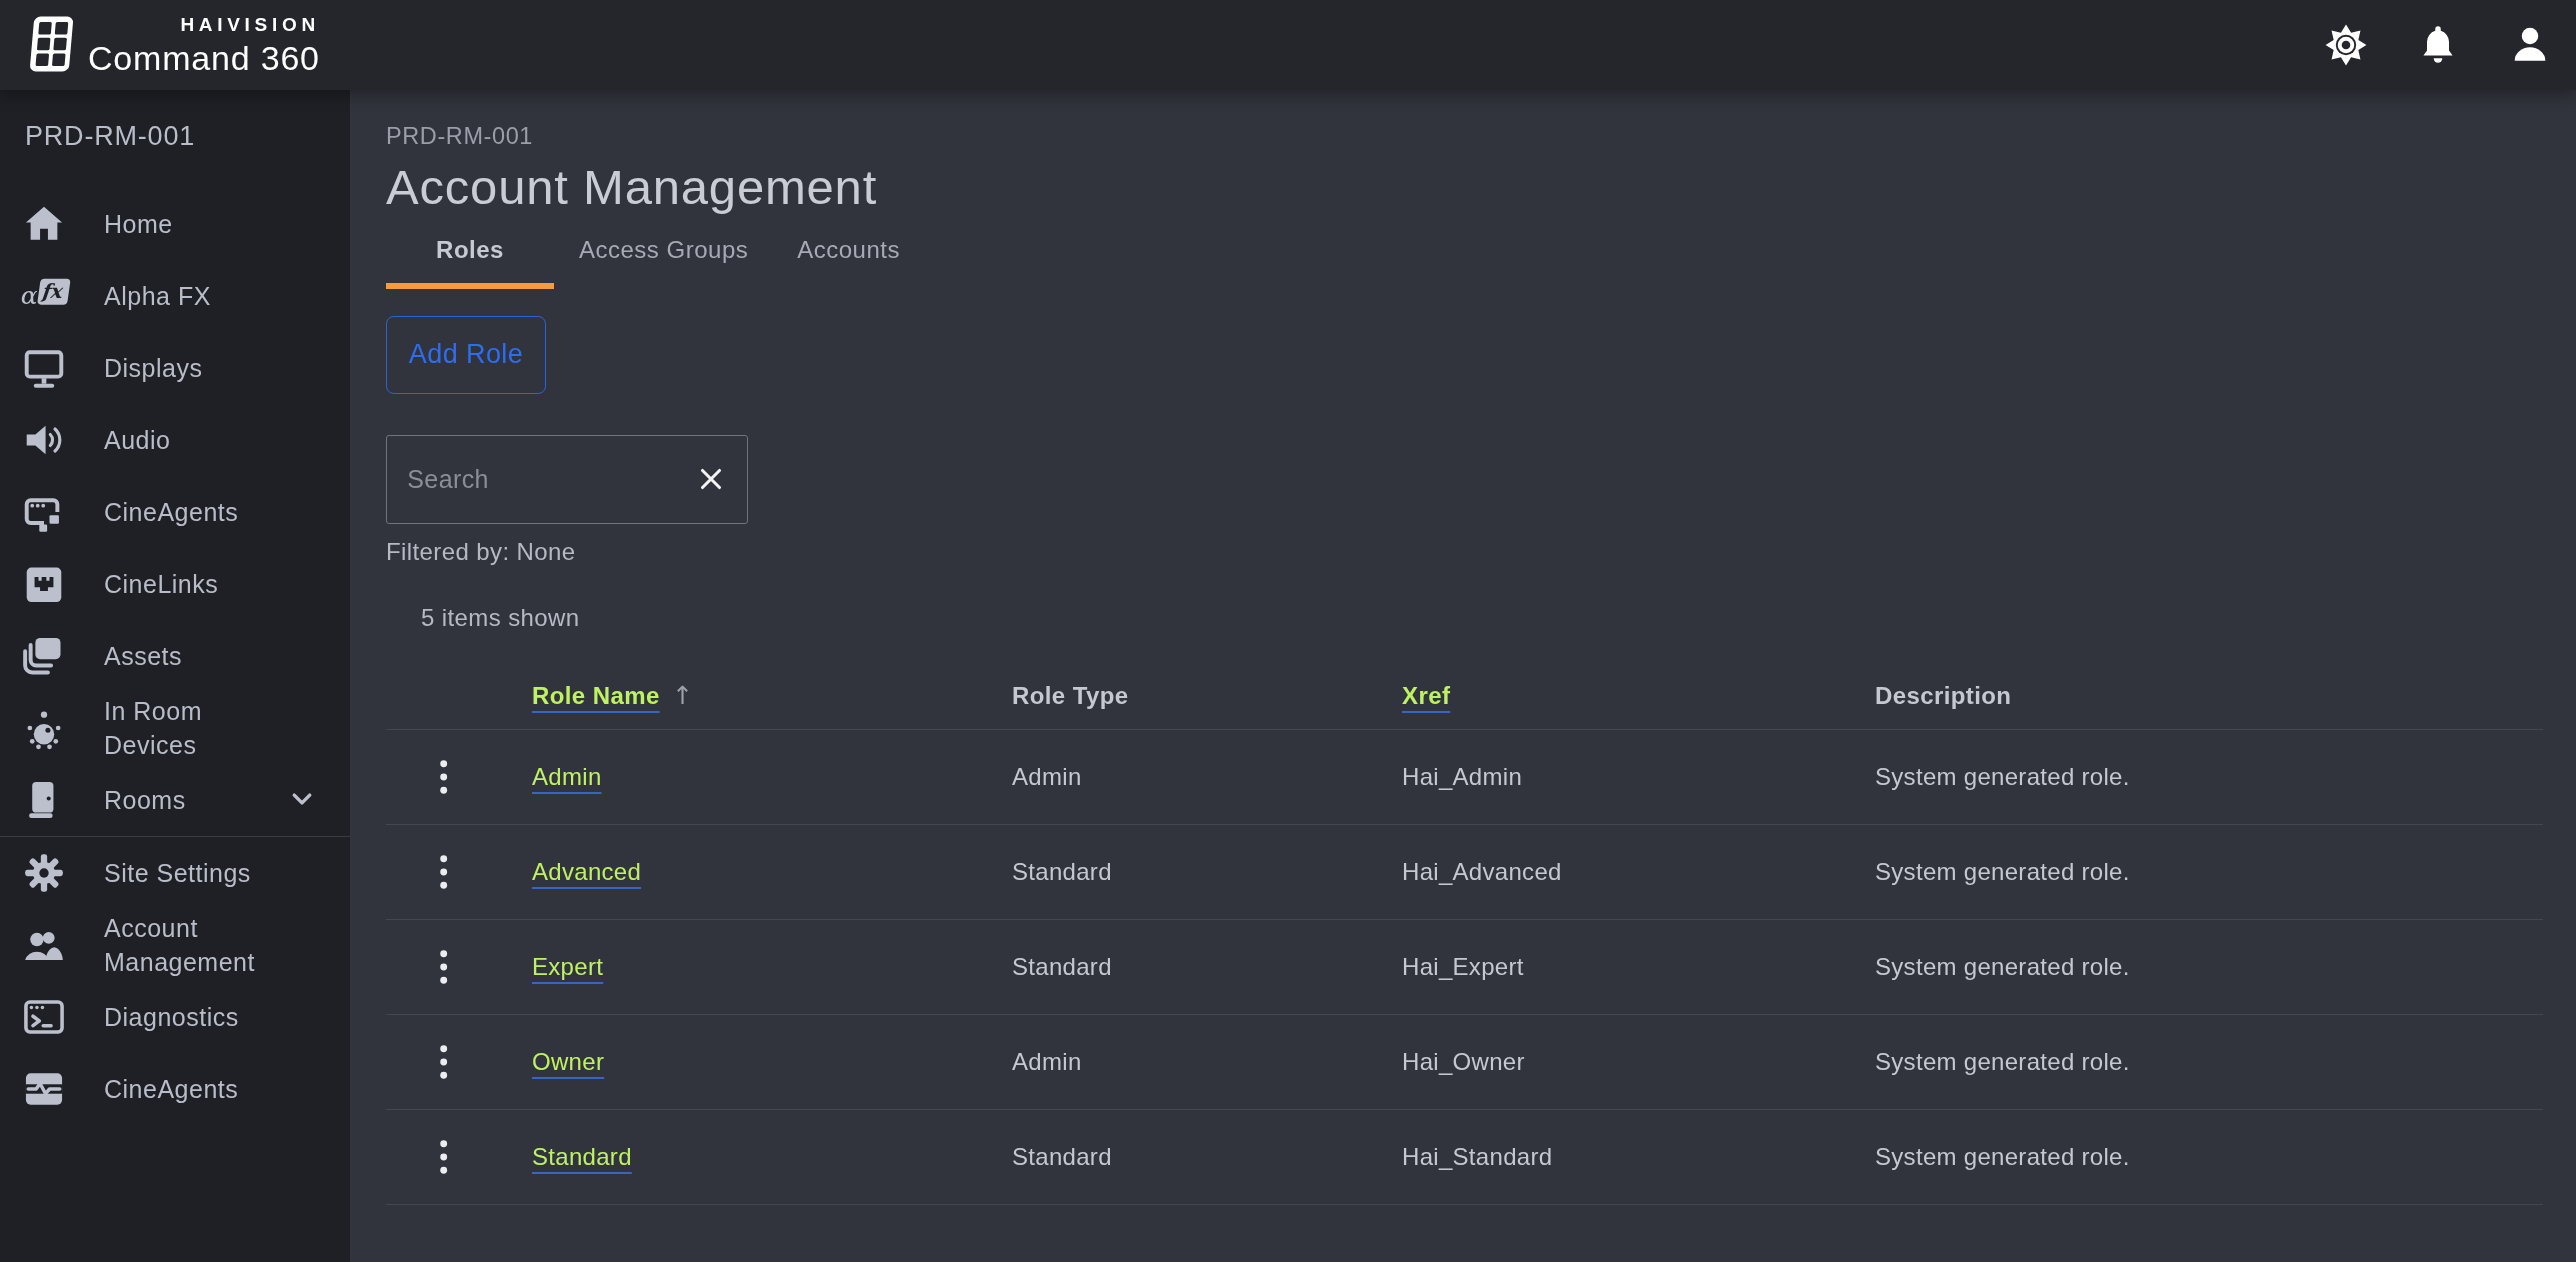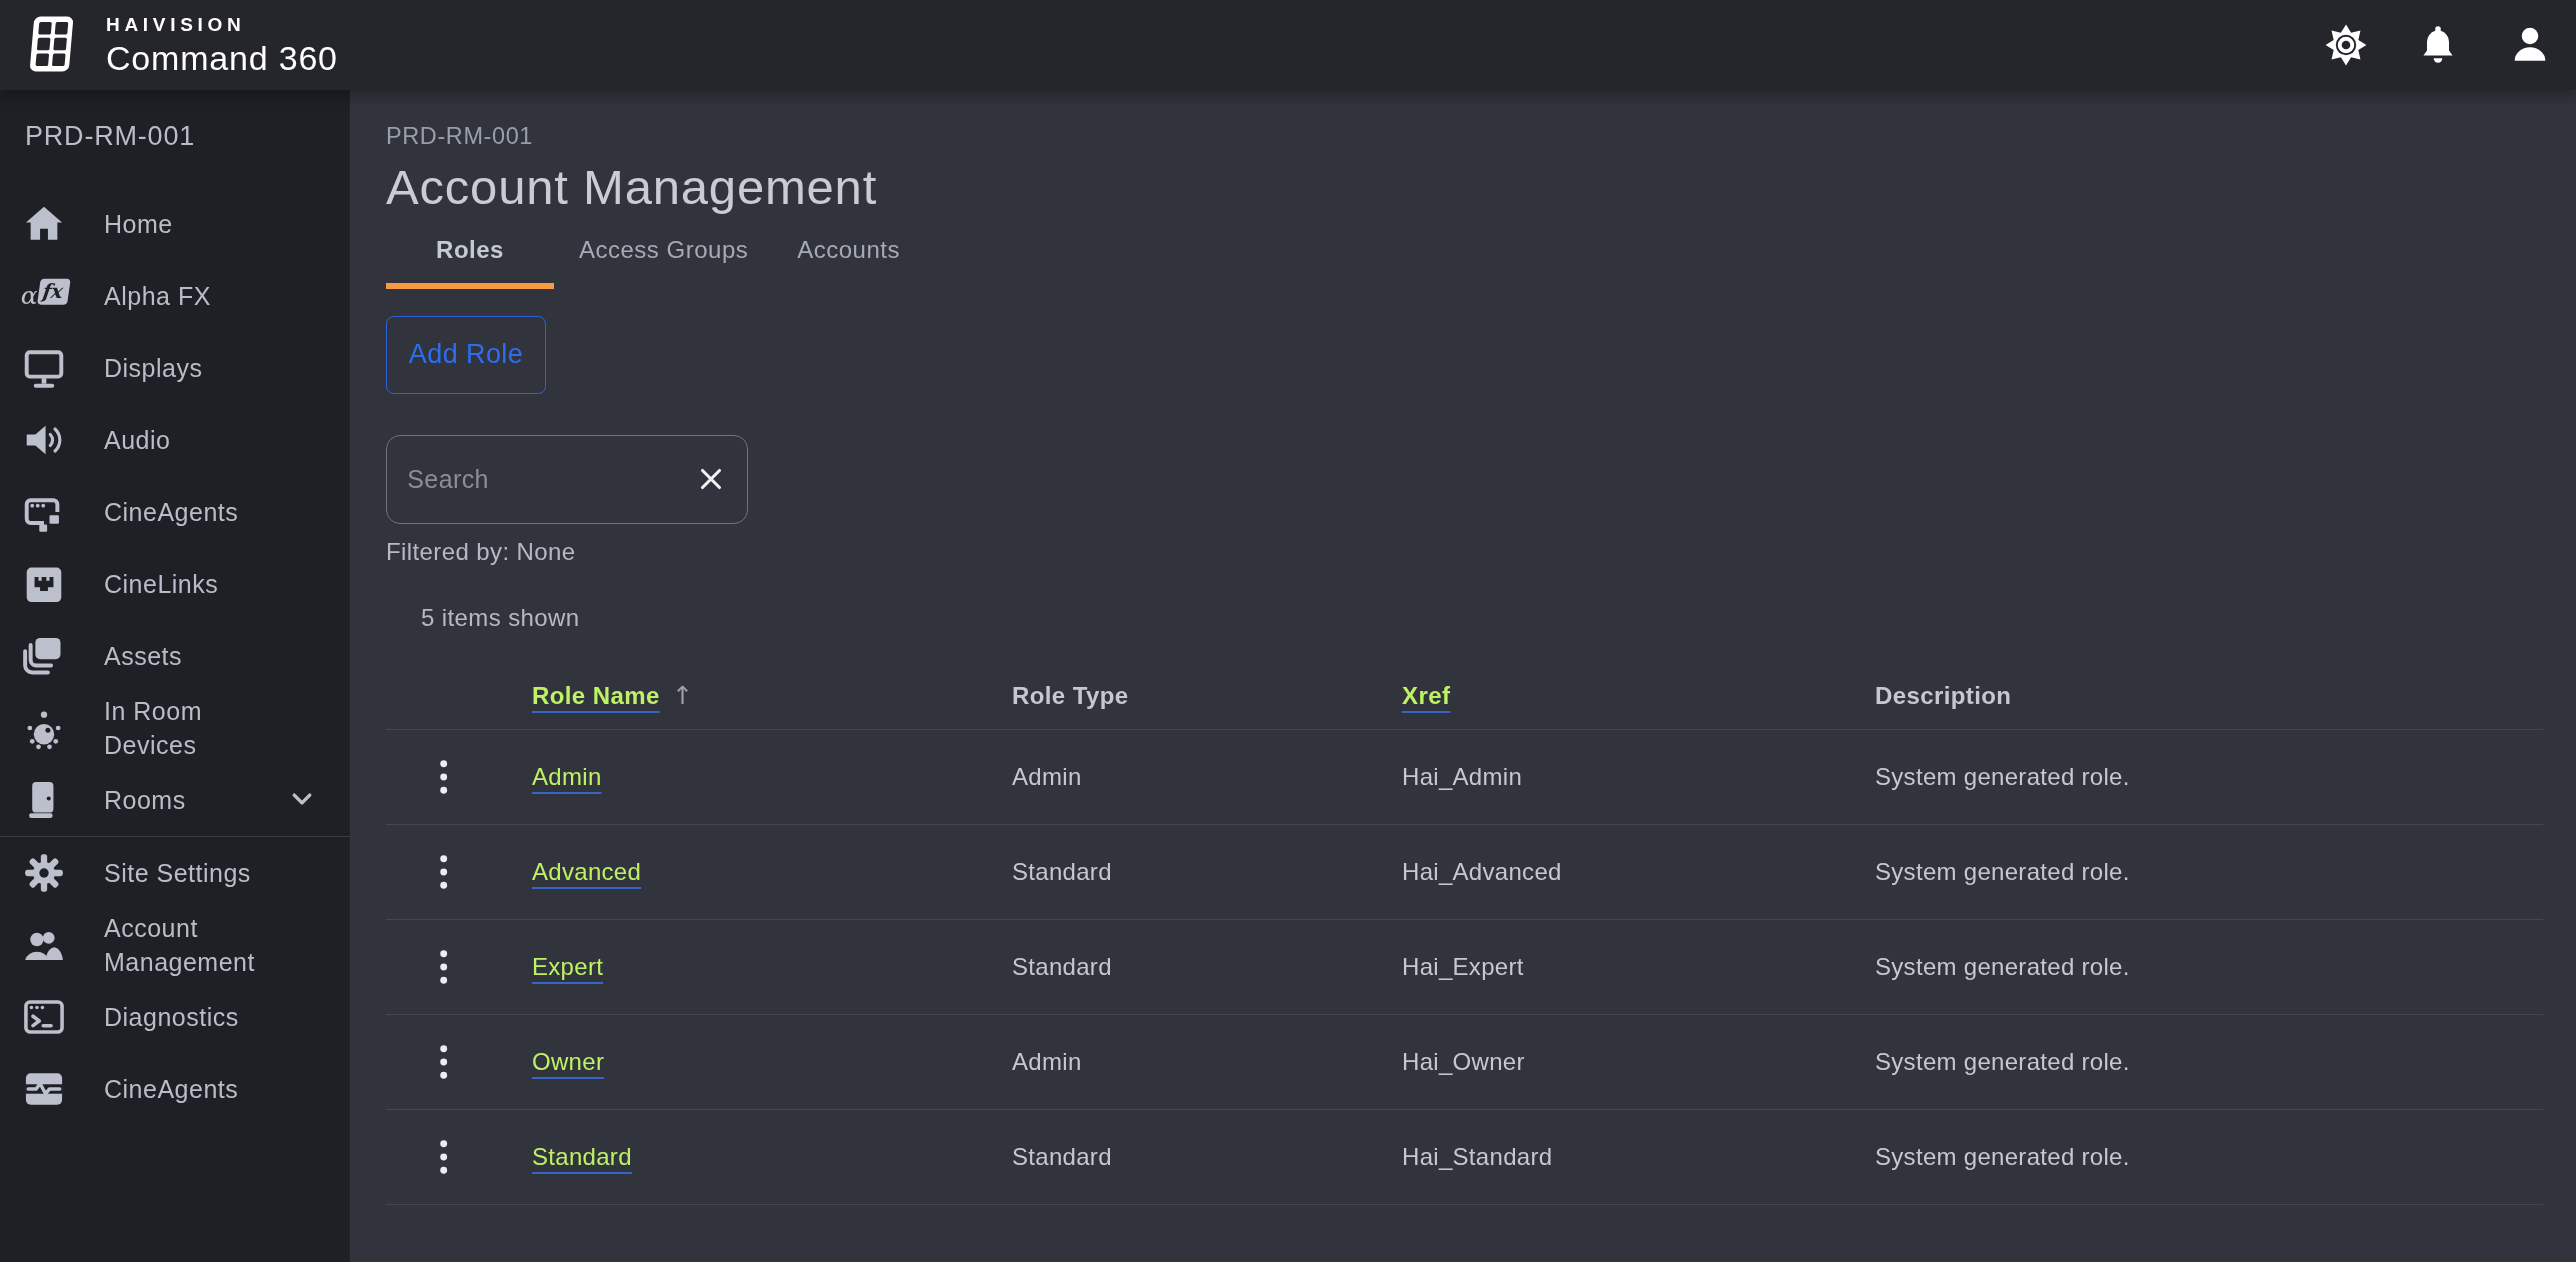--- a/index.html
+++ b/index.html
@@ -11,21 +11,21 @@
     -webkit-font-smoothing: antialiased;
   }
   
   .topbar {
     position: relative; z-index: 5;
     height: 90px; background: #25262C;
     display: flex; align-items: center; justify-content: space-between;
     padding: 0 23.5px 0 28px;
     box-shadow: 0 6.3px 14px rgba(0,0,0,0.30);
   }
-  .brand { display: flex; align-items: center; gap: 29px; }
+  .brand { display: flex; align-items: center; gap: 11px; text-align: right; }
   .brand-mark { display: block; }
   .brand-text { display: flex; flex-direction: column; line-height: 1; }
   .brand-small {
     color: #FFFFFF; font-size: 19px; font-weight: 700;
     letter-spacing: 4.7px; margin-bottom: 6.3px;
   }
   .brand-large {
     color: #FFFFFF; font-size: 34px; font-weight: 400; letter-spacing: 0.8px;
   }
   .topbar-actions { display: flex; align-items: center; gap: 47px; }
@@ -87,21 +87,21 @@
   .tab + .tab { margin-left: 25px; }
   .tab:last-child { margin-left: 49px; }
   .add-btn {
     margin-top: 27px; width: 160px; height: 78px;
     background: transparent; border: 1.6px solid #2B63D9; border-radius: 7.8px;
     color: #2D6DF0; font-size: 27px; letter-spacing: 0.4px; cursor: pointer;
     font-family: inherit; display: block;
   }
   .search-wrap {
     margin-top: 41px; width: 362px; height: 89px;
-    border: 0.8px solid #70737B; border-radius: 14px;
+    border: 0.8px solid #70737B; border-radius: 3px;
     display: flex; align-items: center; padding: 0 14px 0 20.3px;
   }
   .search-input {
     flex: 1; background: transparent; border: none; outline: none;
     color: #D6D8DD; font-size: 25px; font-family: inherit; min-width: 0;
   }
   .search-input::placeholder { color: #8B8E97; letter-spacing: 0.4px; }
   .clear-btn { background: transparent; border: none; cursor: pointer; padding: 4.7px; display: flex; }
   .filtered-by { margin-top: 14px; color: #B6B9C3; font-size: 24px; letter-spacing: 0.4px; }
   .items-shown { margin-top: 38px; padding-left: 35px; color: #B6B9C3; font-size: 24px; letter-spacing: 0.4px; }

